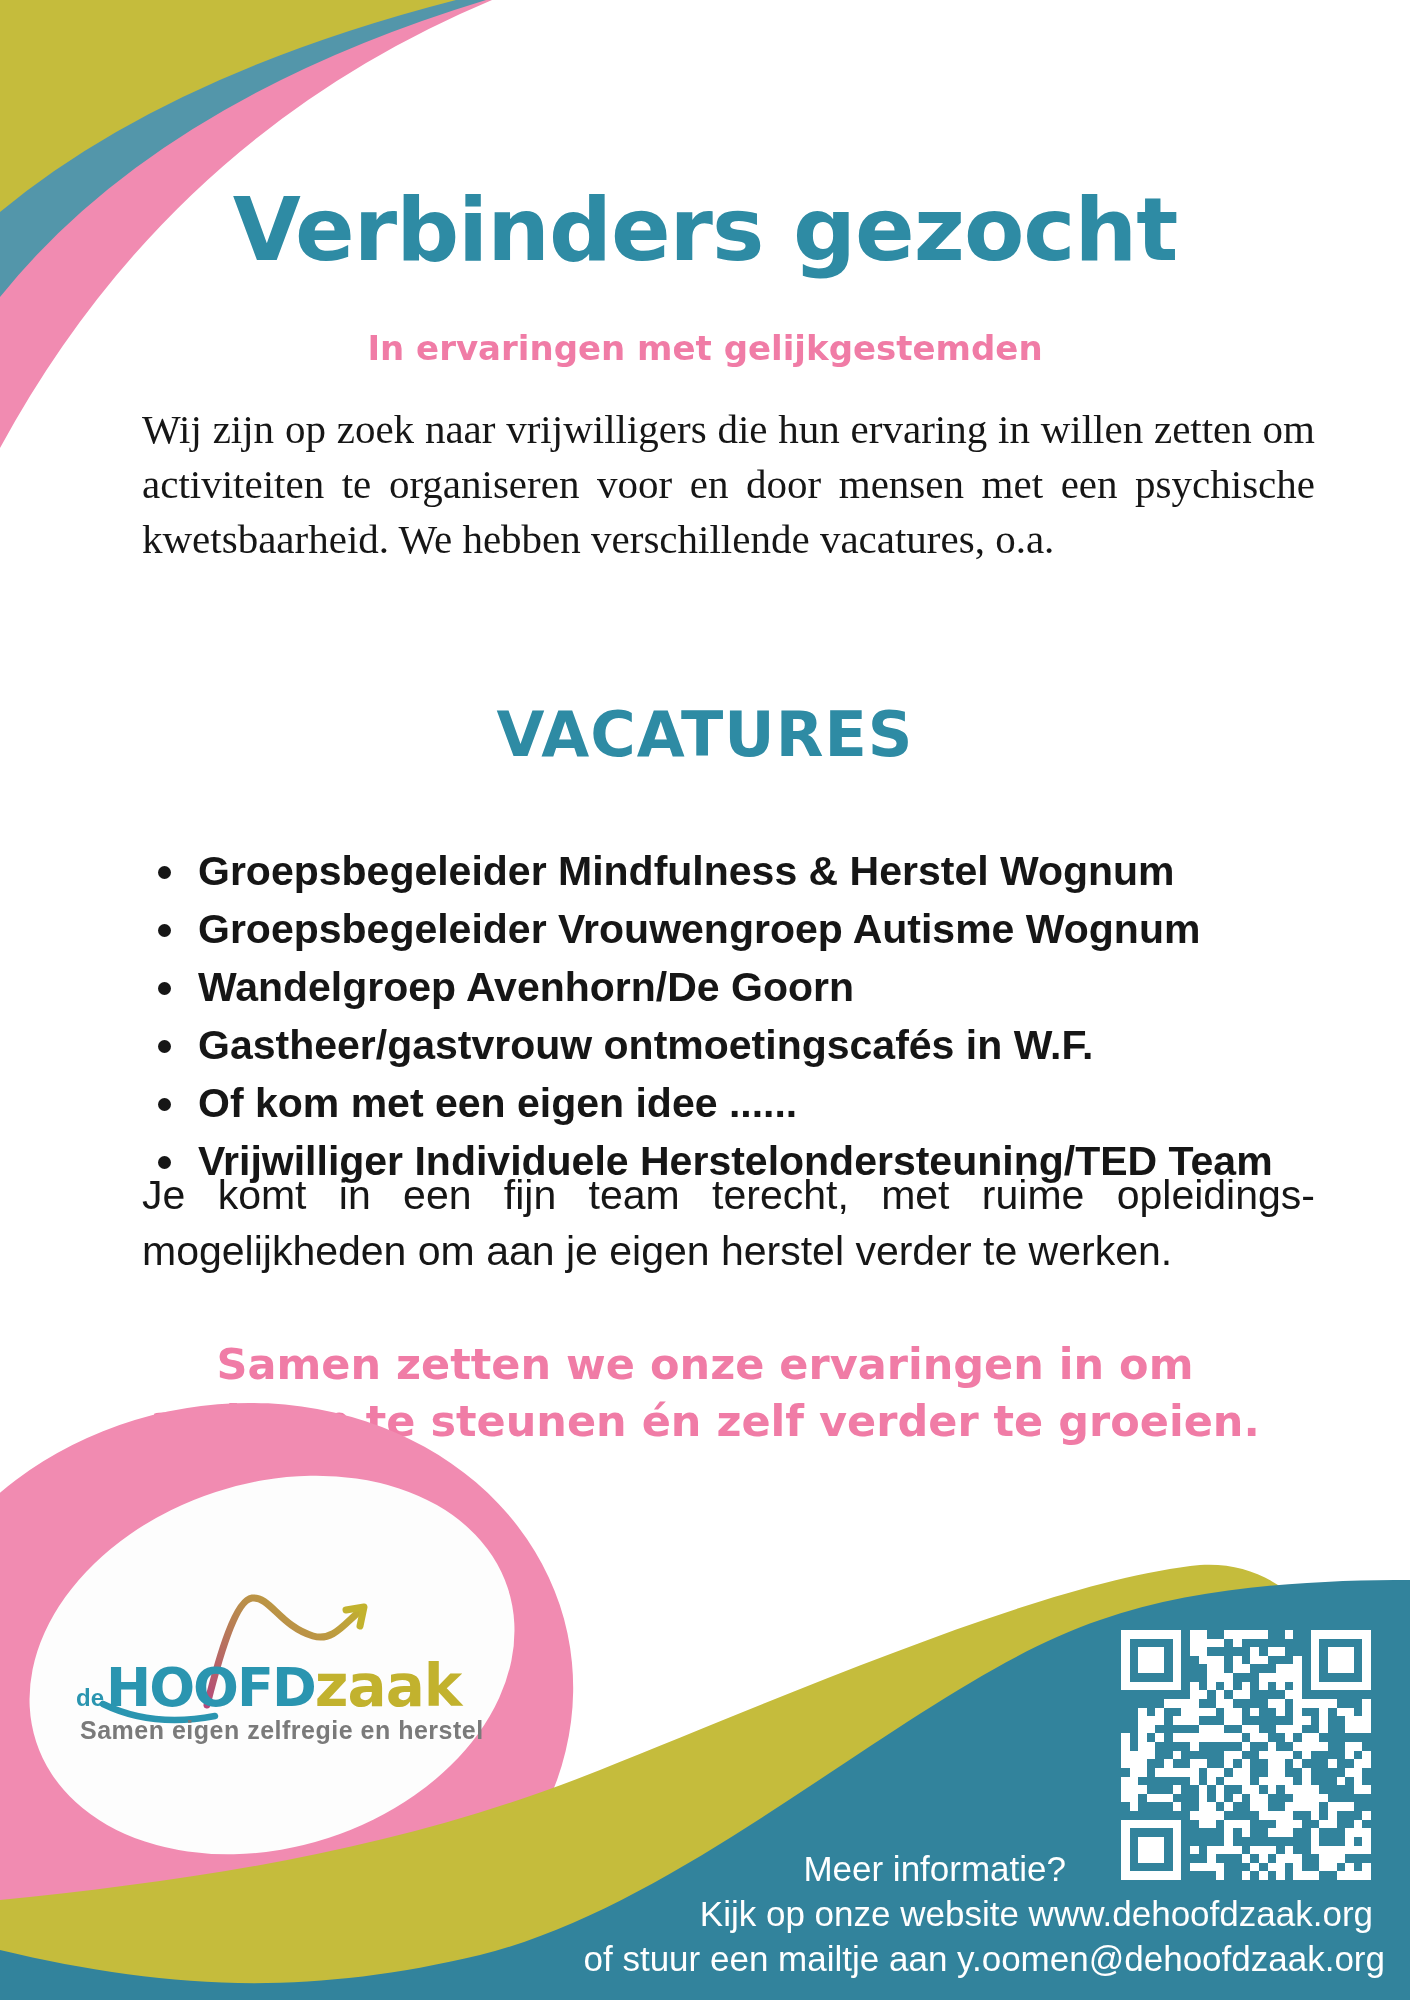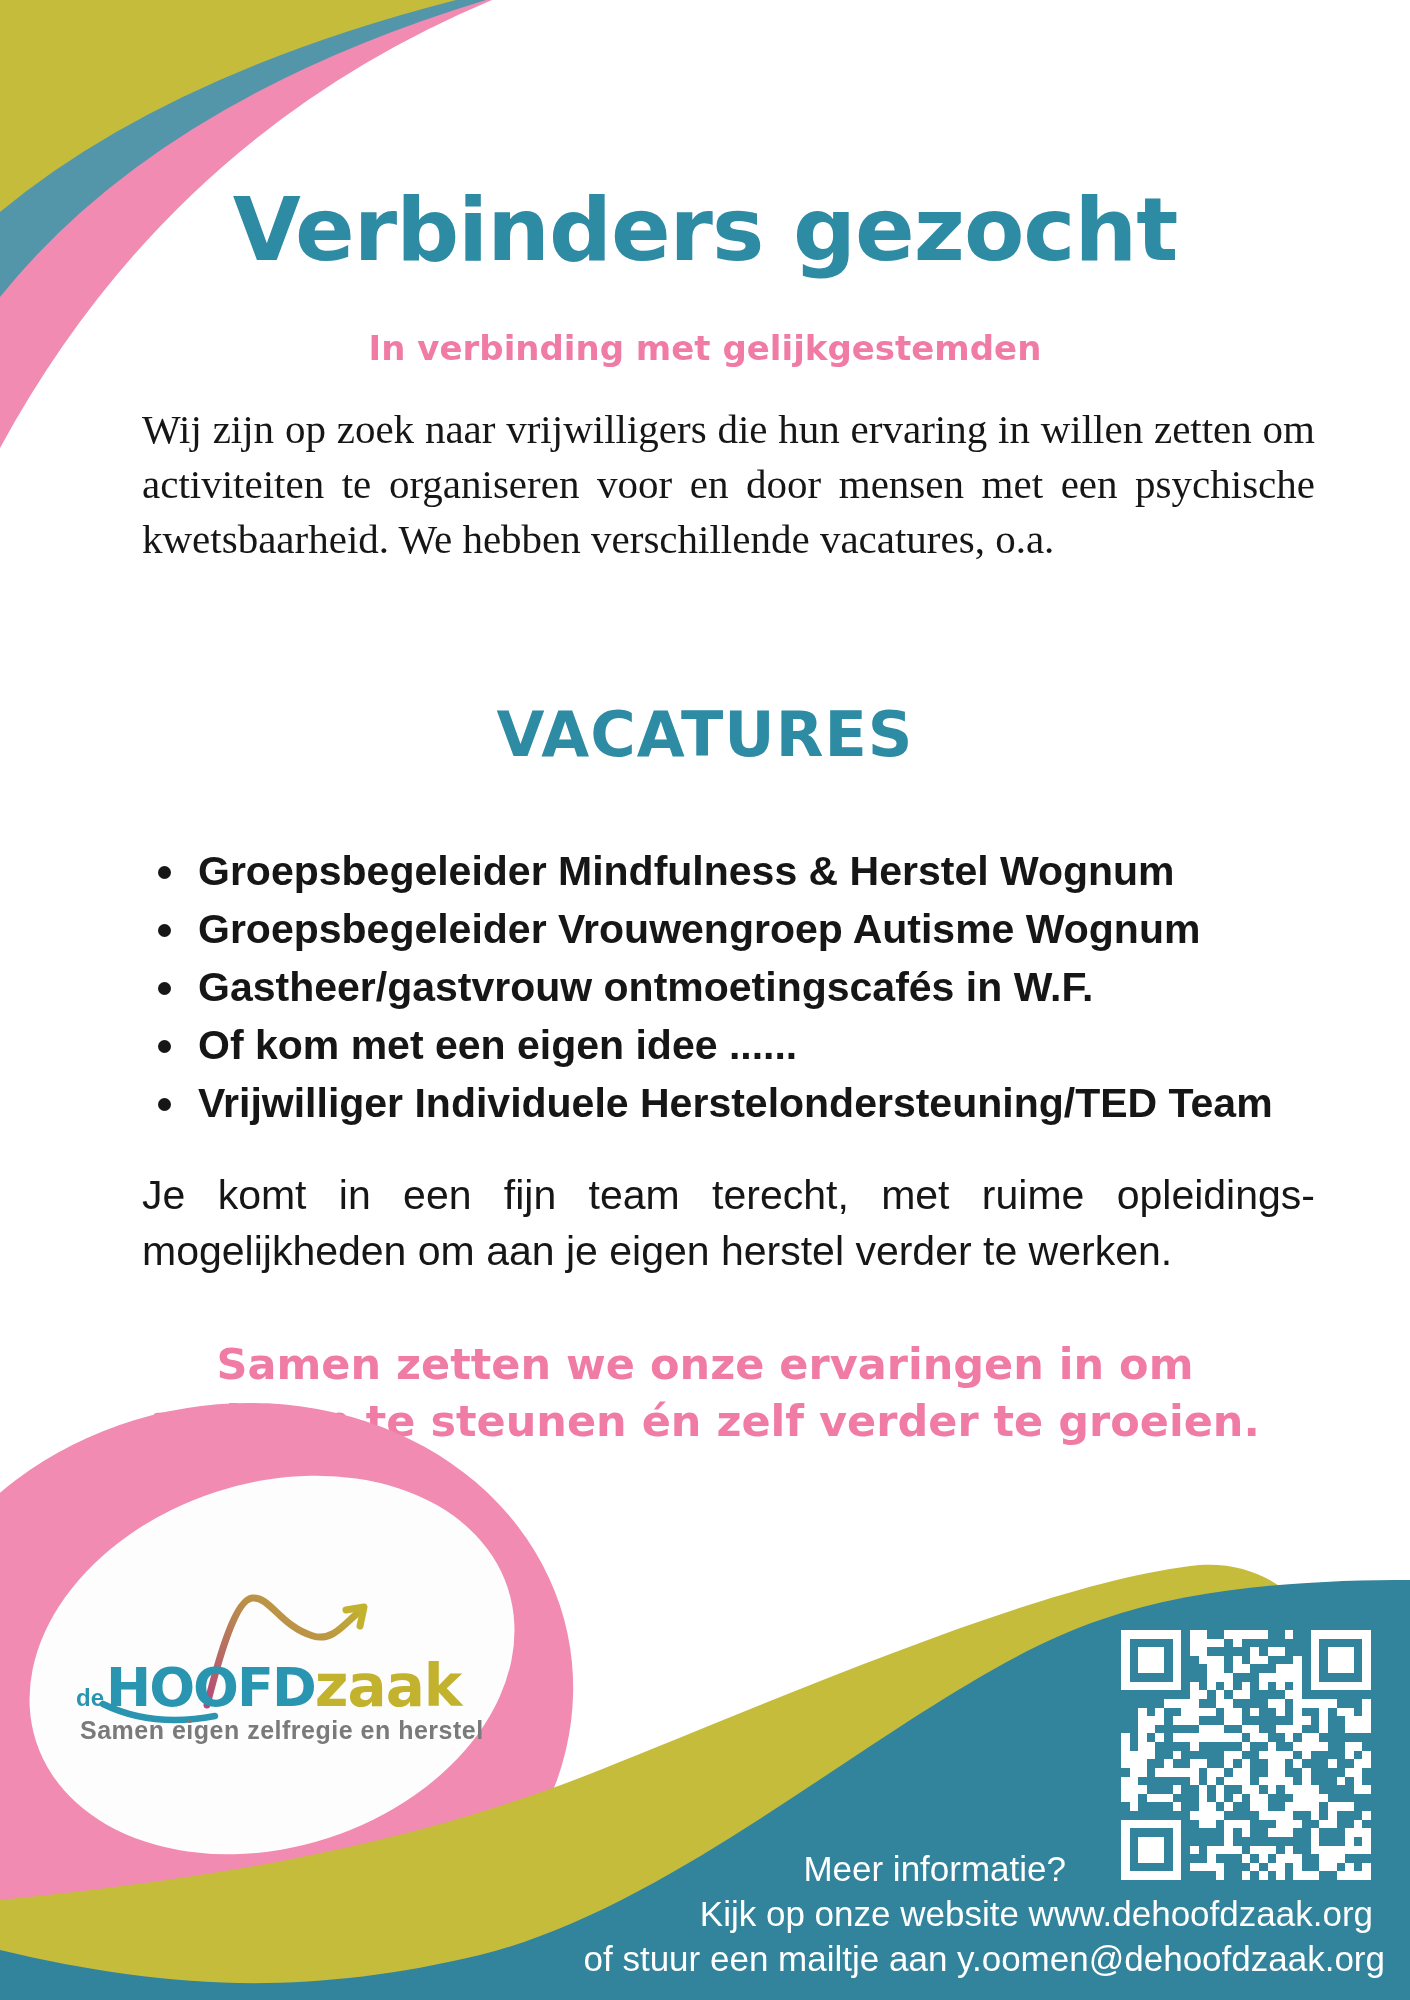--- a/index.html
+++ b/index.html
@@ -128,28 +128,29 @@
 
 <div class="page">
 
   <svg class="corner-swoosh" width="520" height="480" viewBox="0 0 520 480">
     <path d="M0,0 L492,0 Q170,135 0,448 Z" fill="var(--pink-shape)"></path>
     <path d="M0,0 L486,0 Q158,100 0,297 Z" fill="var(--corner-teal)"></path>
     <path d="M0,0 L456,0 Q165,75 0,212 Z" fill="var(--olive)"></path>
   </svg>
 
   <h1 class="title">Verbinders gezocht</h1>
-  <div class="subtitle">In verbinding met gelijkgestemden</div>
+  <div class="subtitle">In ervaringen met gelijkgestemden</div>
 
   <p class="intro">Wij zijn op zoek naar vrijwilligers die hun ervaring in willen zetten om activiteiten te organiseren voor en door mensen met een psychische kwetsbaarheid.  We hebben verschillende vacatures, o.a.</p>
 
   <div class="vacatures-heading">VACATURES</div>
   <ul class="vacancy-list">
     <li>Groepsbegeleider Mindfulness &amp; Herstel Wognum</li>
     <li>Groepsbegeleider Vrouwengroep Autisme Wognum</li>
+    <li>Wandelgroep Avenhorn/De Goorn</li>
     <li>Gastheer/gastvrouw ontmoetingscafés in W.F.</li>
     <li>Of kom met een eigen idee ......</li>
     <li>Vrijwilliger Individuele Herstelondersteuning/TED Team</li>
   </ul>
 
   <p class="team-par">Je komt in een fijn team terecht, met ruime opleidings-mogelijkheden om aan je eigen herstel verder te werken.</p>
 
   <div class="slogan">Samen zetten we onze ervaringen in om anderen te steunen én zelf verder te groeien.</div>
 
   <svg class="bottom-waves" width="1410" height="620" viewBox="0 0 1410 620">

